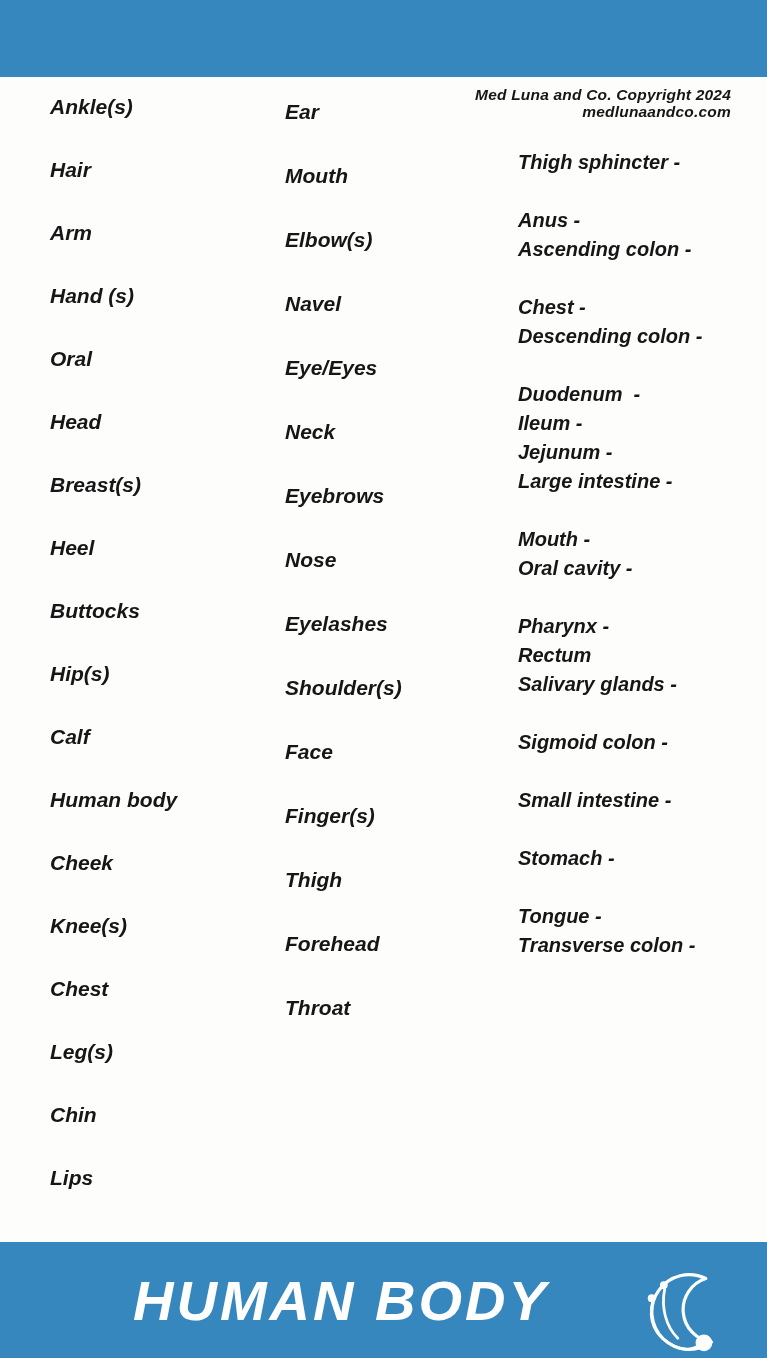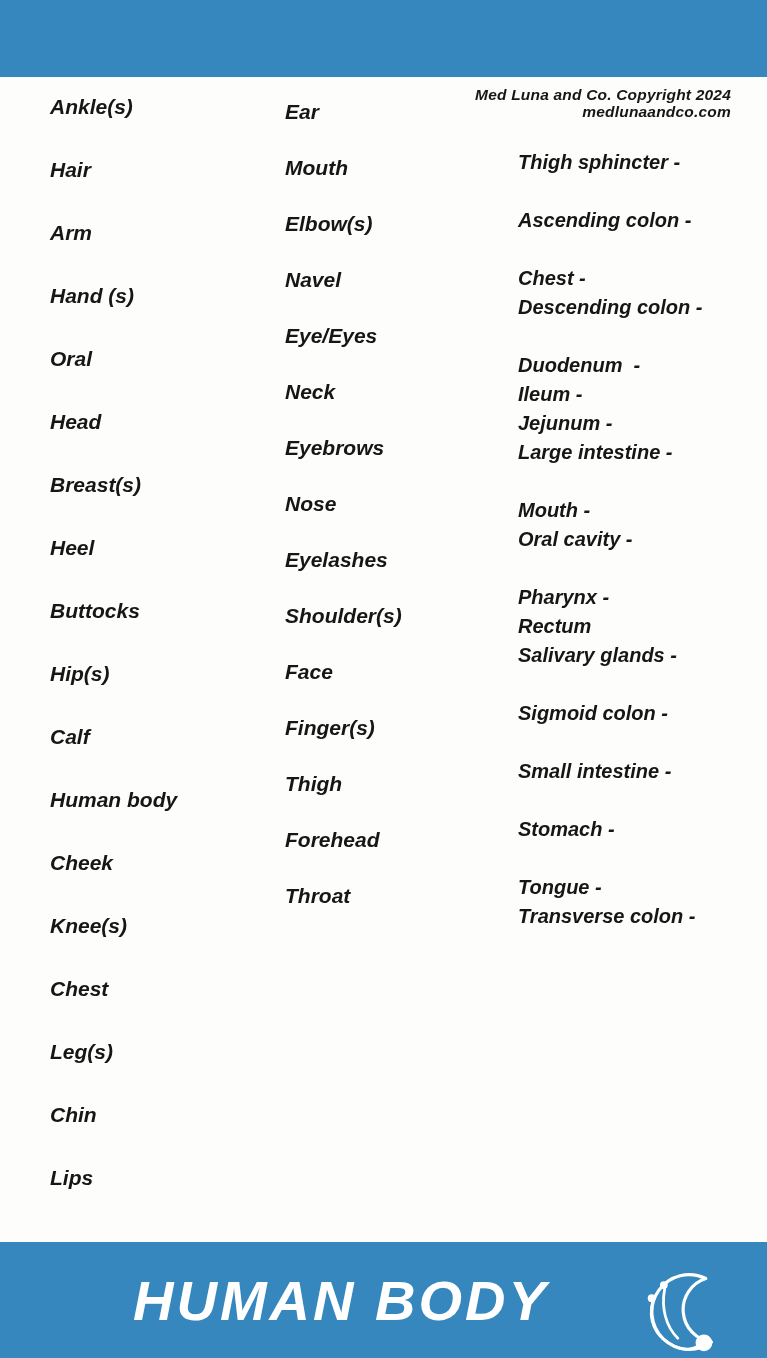--- a/index.html
+++ b/index.html
@@ -34,21 +34,21 @@
     font-size: 15.5px;
     line-height: 17px;
     letter-spacing: 0.2px;
   }
   .col {
     position: absolute;
     display: flex;
     flex-direction: column;
   }
   .col1 { left: 50px; top: 94px; gap: 37px; }
-  .col2 { left: 285px; top: 99px; gap: 30px; }
+  .col2 { left: 285px; top: 99px; gap: 38px; }
   .col1 .term, .col2 .term {
     font-size: 21px;
     font-weight: bold;
     line-height: 26px;
     white-space: pre;
   }
   .col3 { left: 518px; top: 148px; }
   .col3 .group { margin-bottom: 29px; }
   .col3 .line {
     font-size: 20px;
@@ -128,20 +128,21 @@
       <div class="term">Thigh</div>
       <div class="term">Forehead</div>
       <div class="term">Throat</div>
     </div>
 
   <div class="col col3">
       <div class="group">
         <div class="line">Thigh sphincter -</div>
       </div>
       <div class="group">
+        <div class="line">Anus -</div>
         <div class="line">Ascending colon -</div>
       </div>
       <div class="group">
         <div class="line">Chest -</div>
         <div class="line">Descending colon -</div>
       </div>
       <div class="group">
         <div class="line">Duodenum  -</div>
         <div class="line">Ileum -</div>
         <div class="line">Jejunum -</div>

